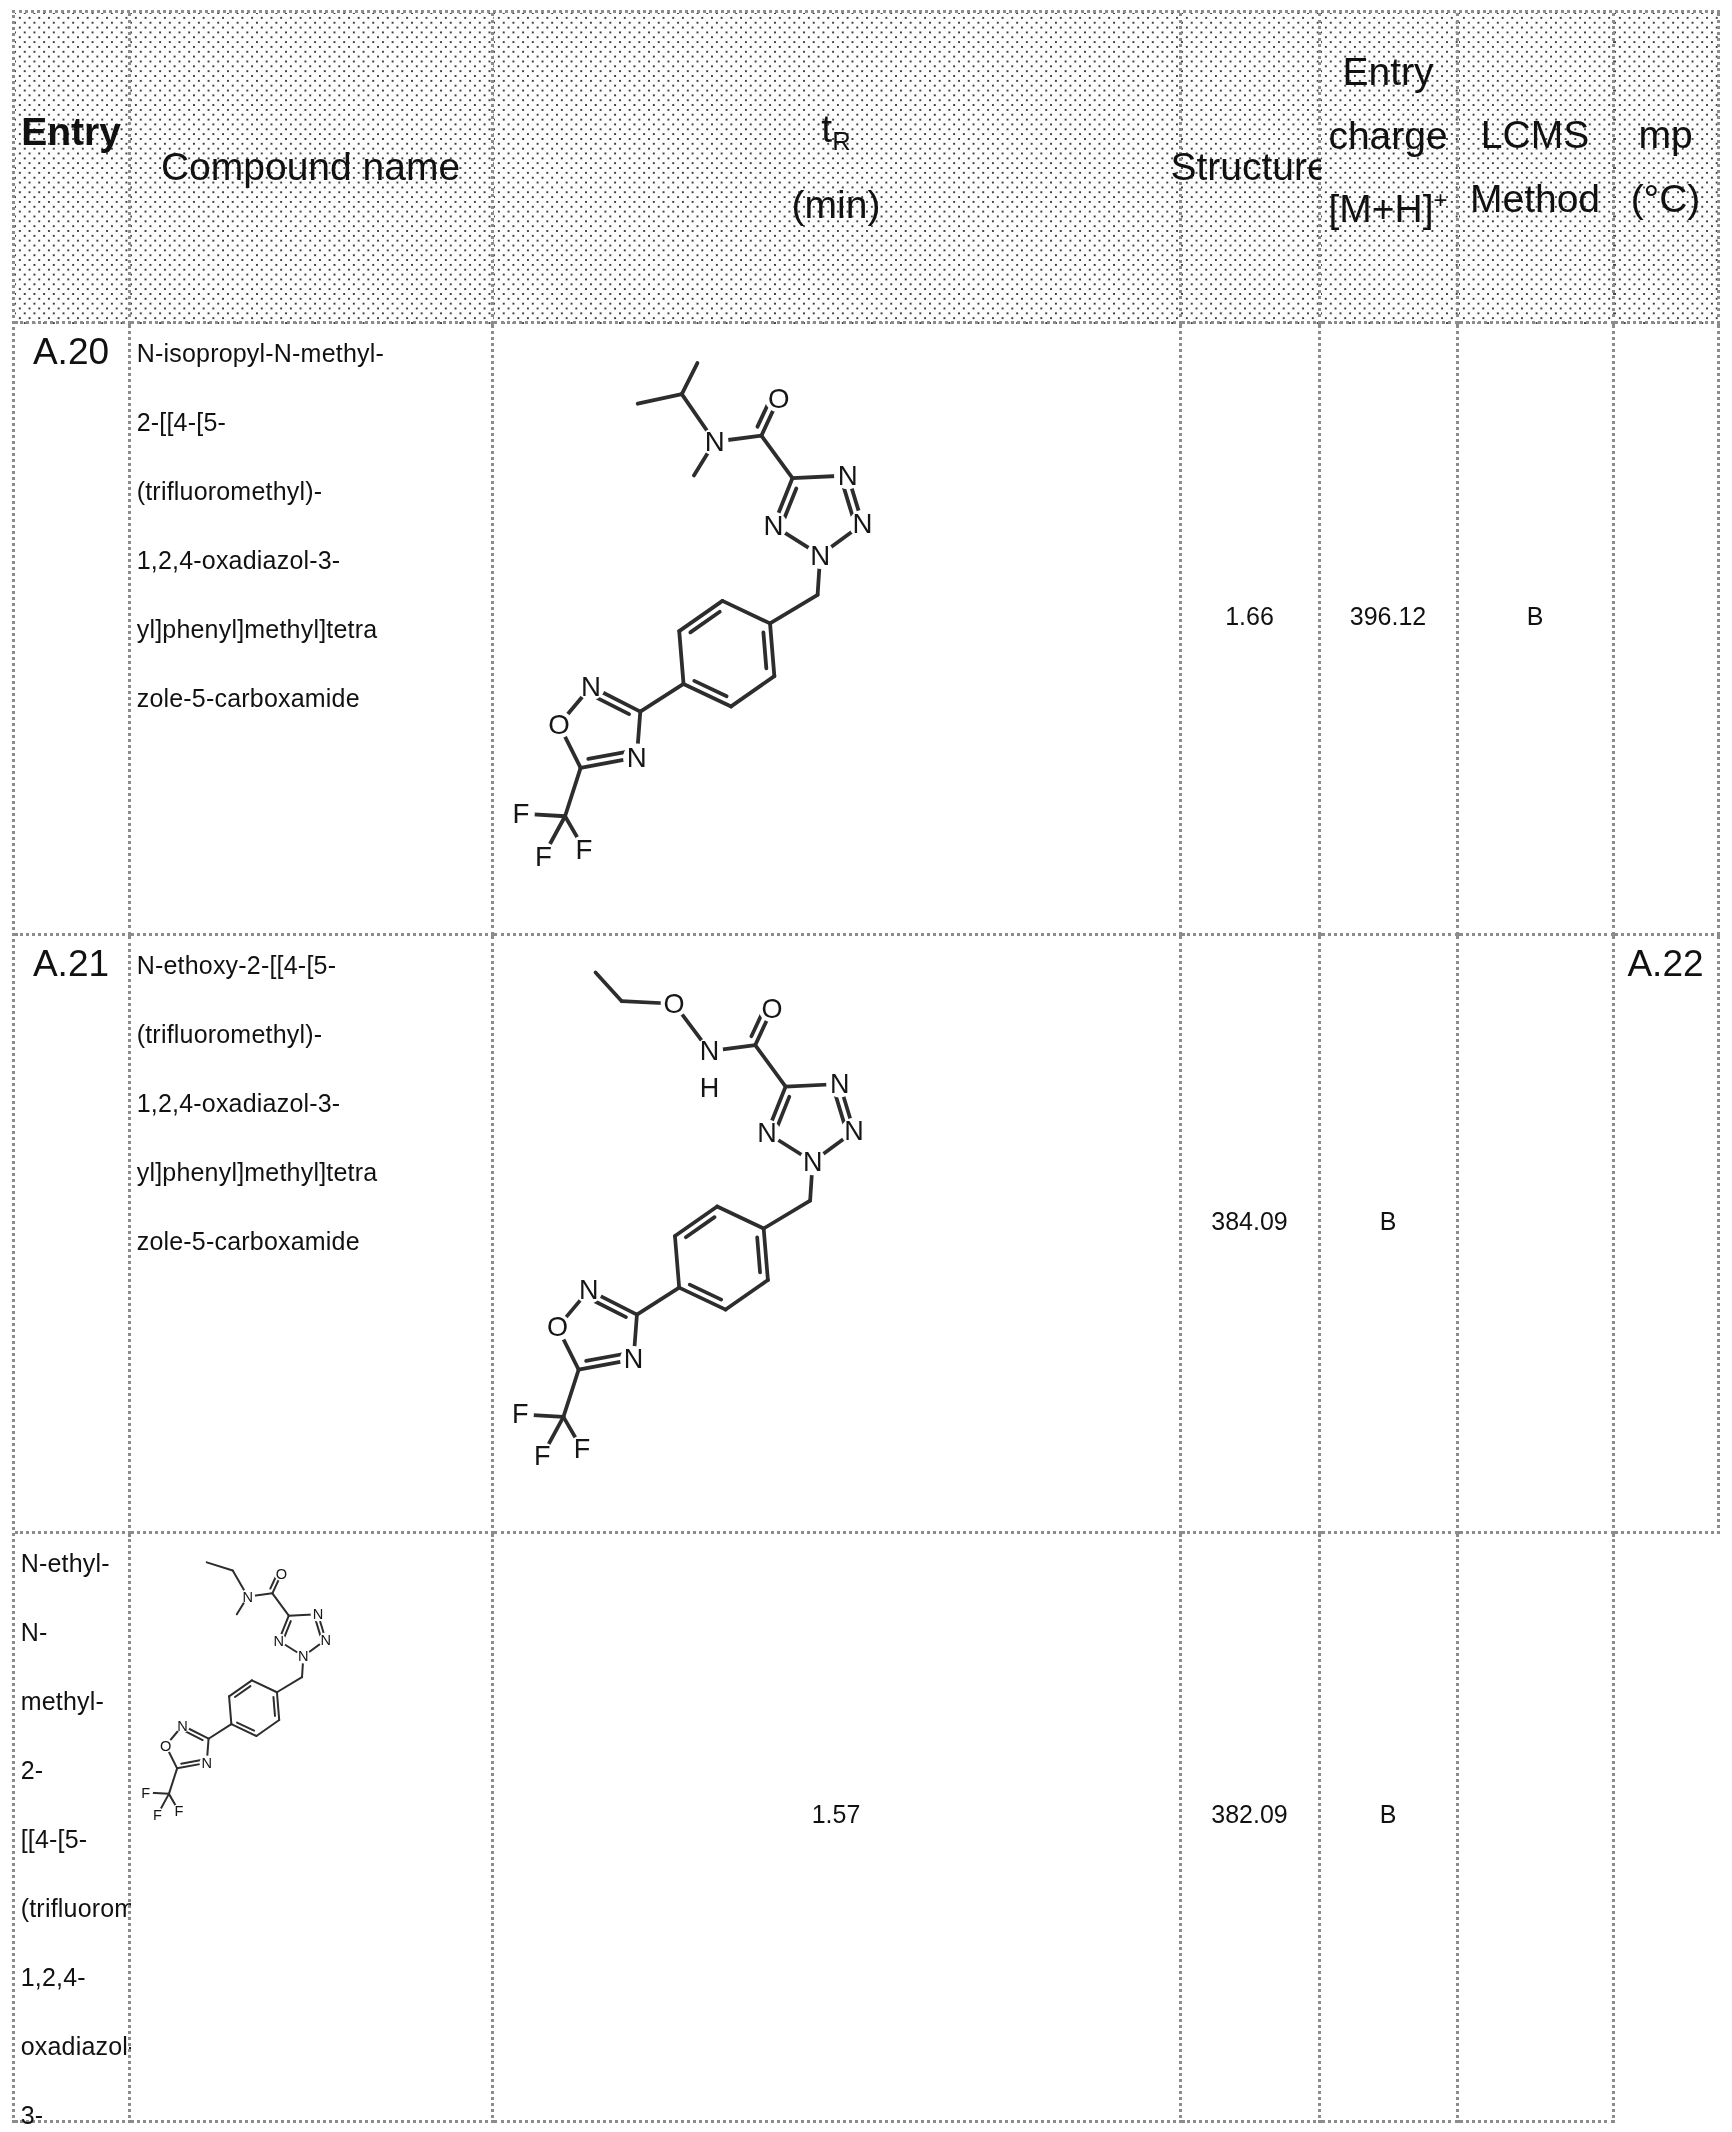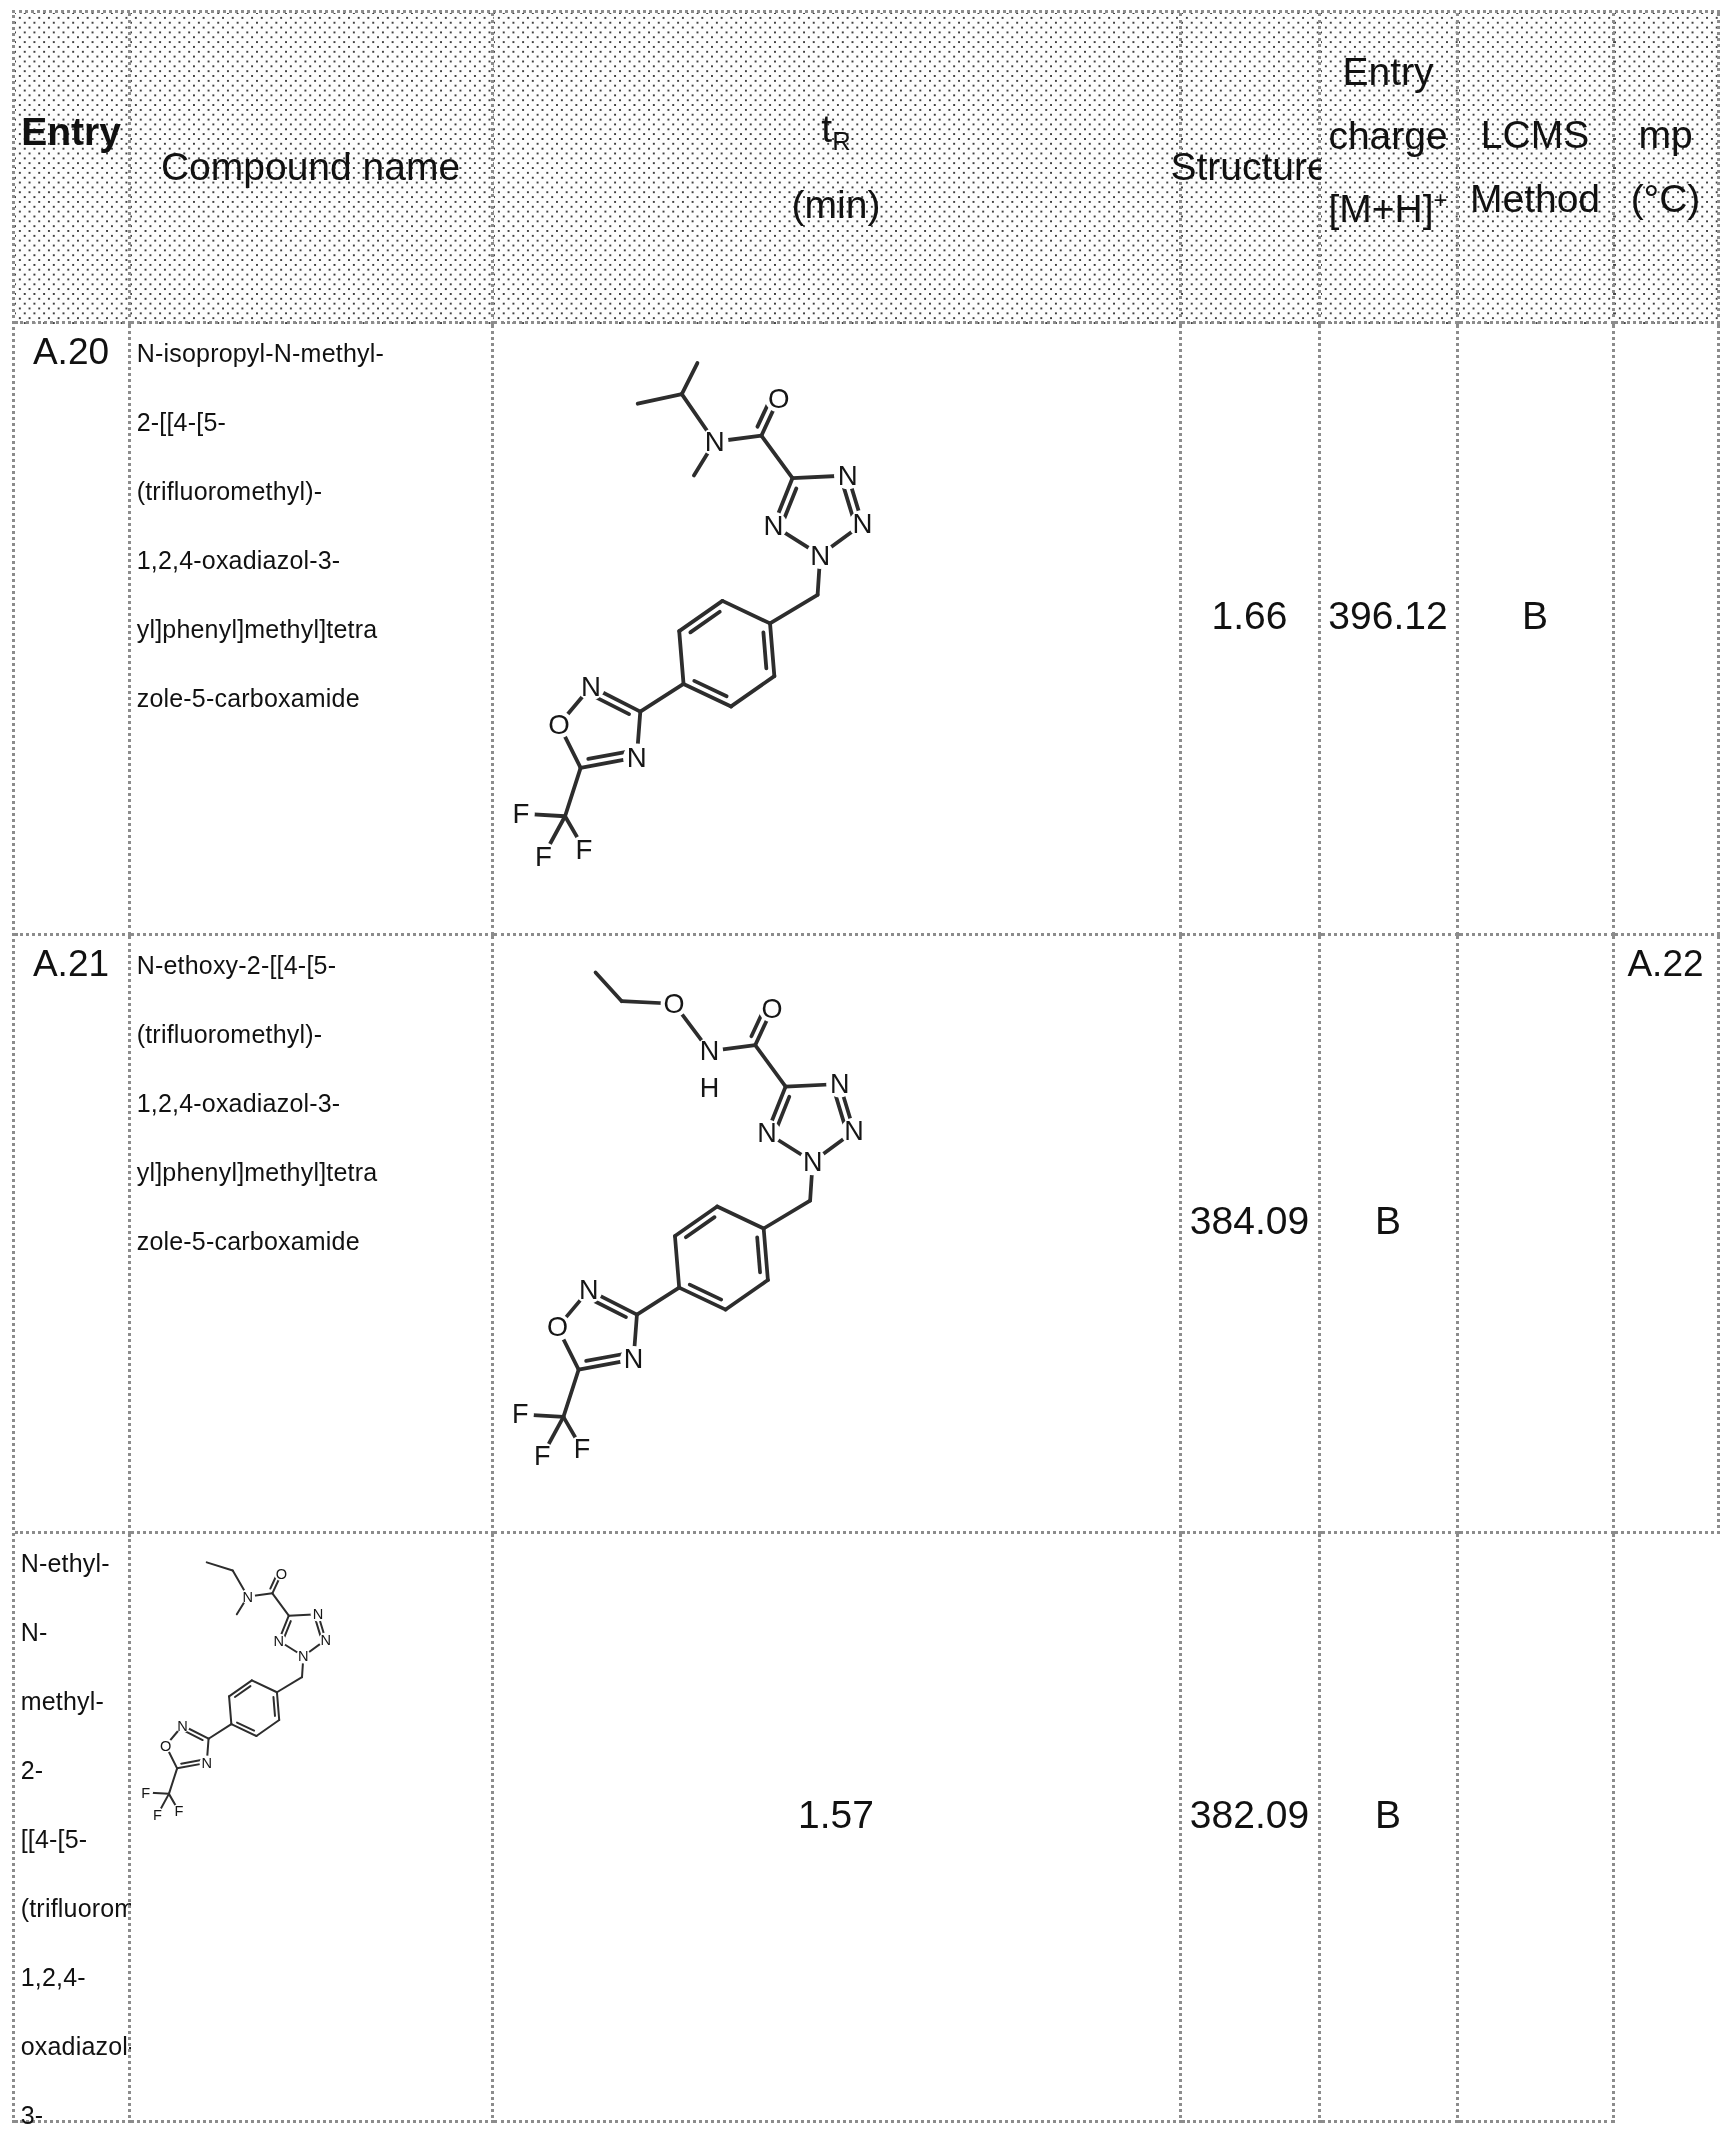--- a/index.html
+++ b/index.html
@@ -52,21 +52,21 @@
   .name {
     font-size: 25px;
     line-height: 69px;
     padding: 0 1.8px 0 6.2px;
     margin-top: -4.4px;
     white-space: pre-line;
     letter-spacing: 0.2px;
   }
   .valcell {
     display: flex; align-items: center; justify-content: center;
-    font-size: 39px;
+    font-size: 25px;
     text-align: right;
   }
   .valcell span { transform: translateY(-12.4px); }
   .structwrap { position: absolute; inset: 1.8px; }
   .structwrap svg { width: 100%; height: 100%; display: block; }
 </style>
 </head>
 <body>
 
 <div class="tbl">

